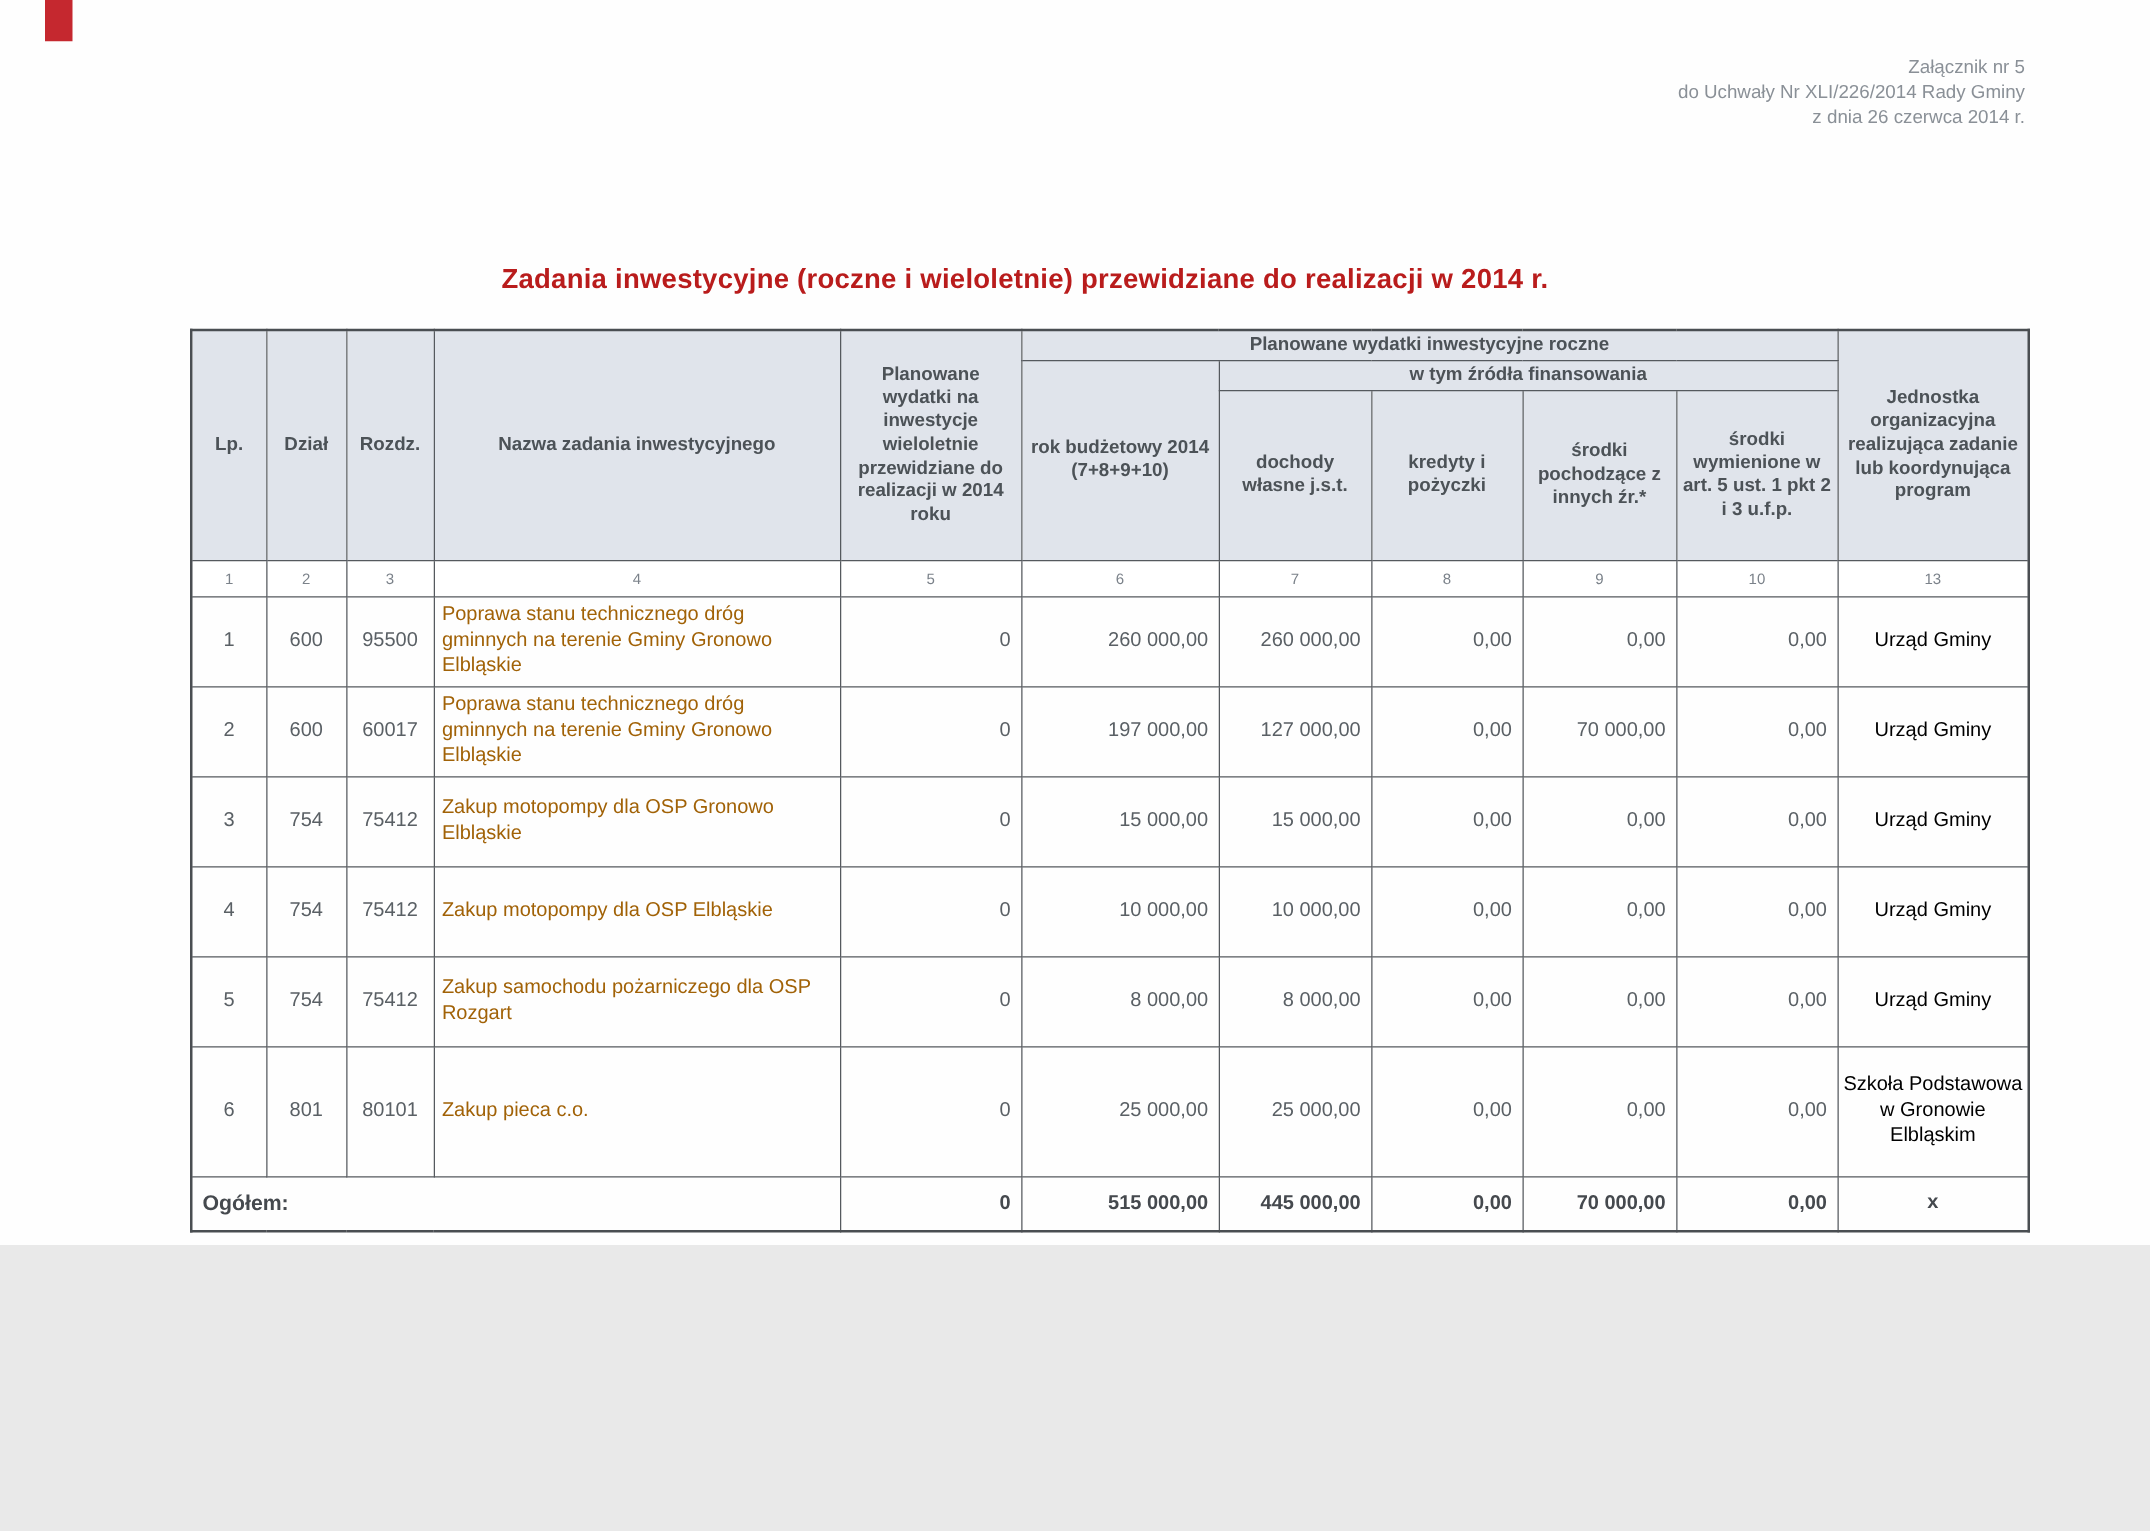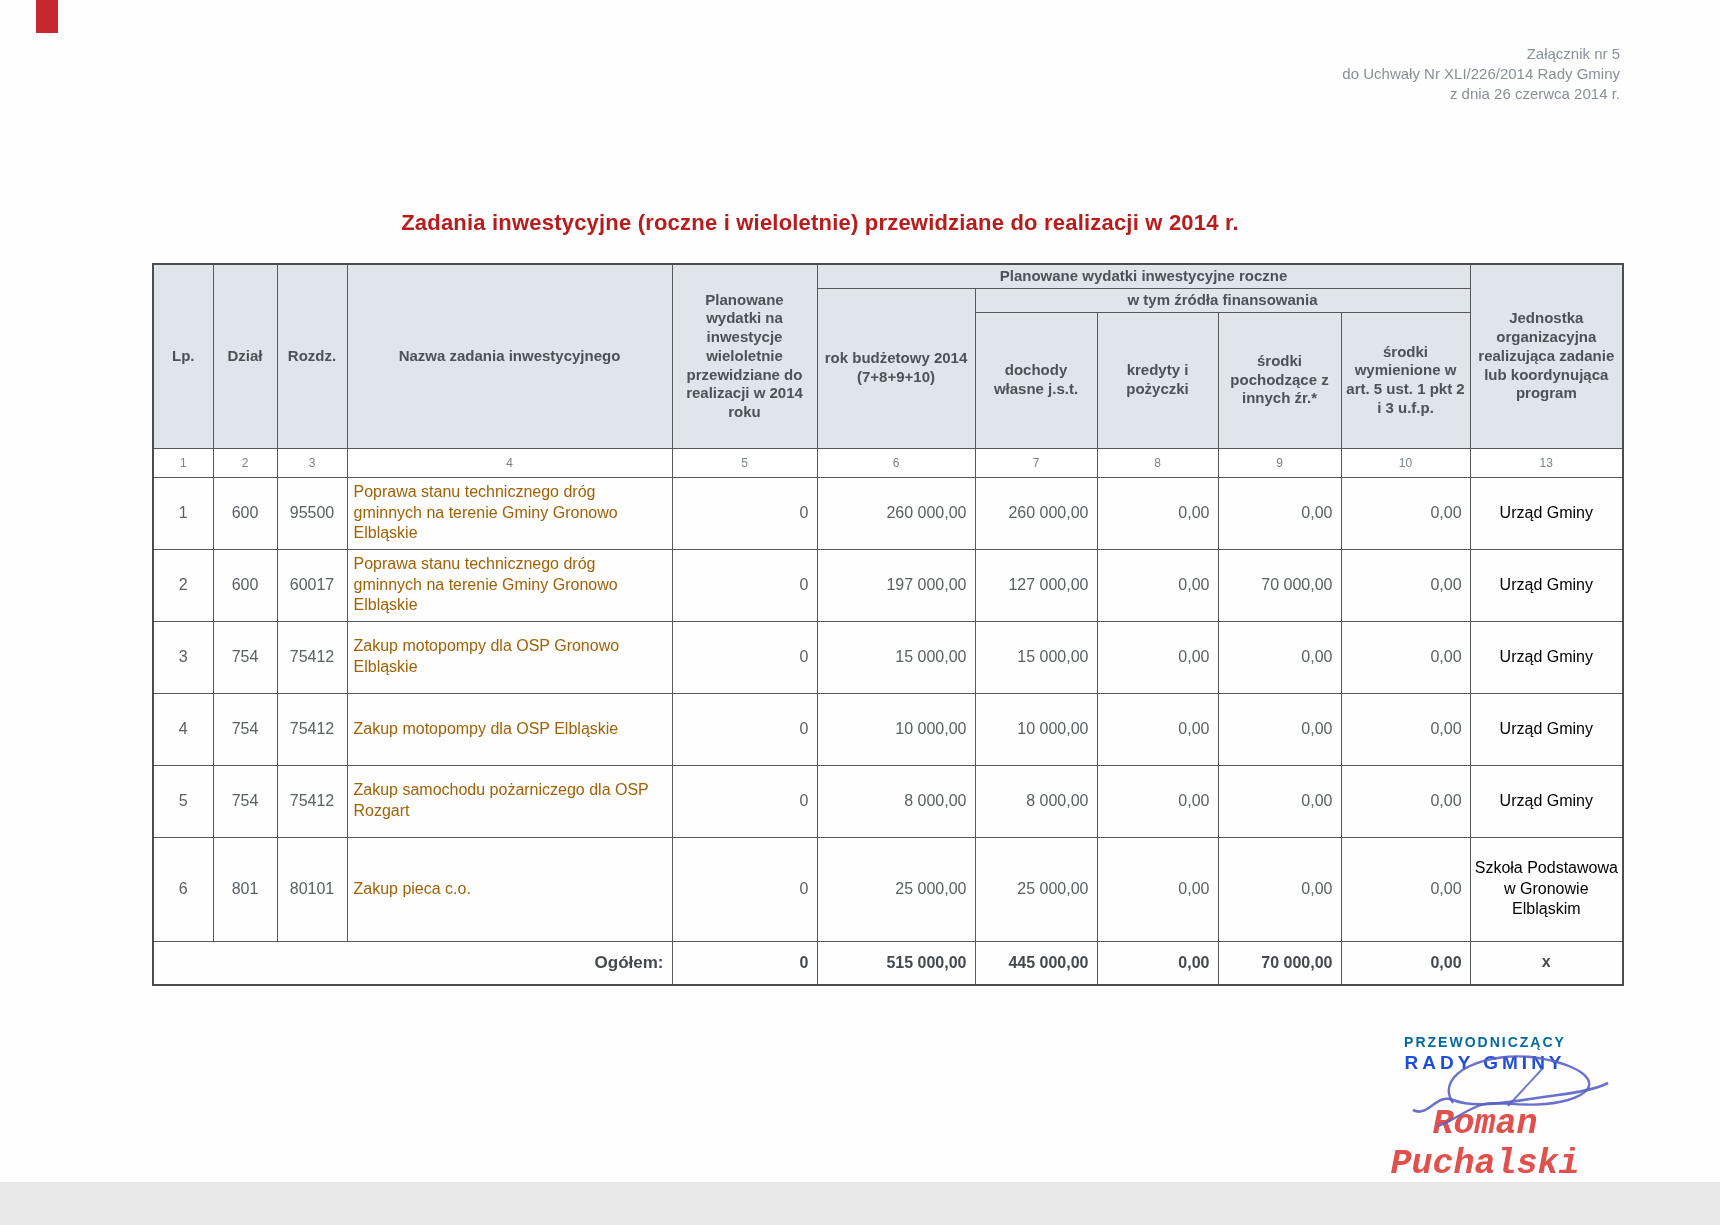--- a/index.html
+++ b/index.html
@@ -1,16 +1,16 @@
 <!DOCTYPE html>
 <html><head>
 <meta charset="utf-8">
 <style>
   html,body{margin:0;padding:0;background:#e9e9e9;}
-  .page{position:relative;width:1720px;height:1182px;background:#fefefe;overflow:hidden;
+  .page{position:relative;width:1720px;height:996px;background:#fefefe;overflow:hidden;
         font-family:"Liberation Sans", sans-serif;color:#55595e;}
   .corner-mark{position:absolute;left:36px;top:0;width:22px;height:33px;background:#c5282f;}
   .bottom-strip{position:absolute;left:872px;top:1217px;width:848px;height:8px;background:#6e7276;}
   .attachment{position:absolute;top:44px;left:1020px;width:600px;text-align:right;
               font-size:15px;line-height:20px;color:#8a9097;}
   .doc-title{position:absolute;top:210px;left:60px;width:1520px;text-align:center;
              font-size:22px;font-weight:bold;color:#b91c1c;letter-spacing:.2px;}
   table.main{position:absolute;left:152px;top:263px;border-collapse:collapse;table-layout:fixed;
              width:1470px;}
   table.main th, table.main td{border:1px solid #55595e;vertical-align:middle;overflow:hidden;}
@@ -19,21 +19,21 @@
          padding:2px 4px;text-align:center;}
   td.num-lbl{background:#fff;font-size:12px;color:#7b828a;text-align:center;height:26px;font-weight:normal;}
   td.c{font-size:16px;color:#5a6065;text-align:center;}
   td.name{font-size:16px;color:#a16207;text-align:left;padding:2px 6px;line-height:1.3;}
   td.amt{font-size:16px;color:#5a6065;text-align:right;padding:2px 8px;white-space:nowrap;}
   td.unit{font-size:16px;color:#000000;text-align:center;line-height:1.3;padding:2px 4px;}
   tr.r{height:72px;}
   tr.r6{height:104px;}
   tr.total{height:44px;}
   tr.total td{font-weight:bold;color:#45494e;}
-  td.total-label{font-size:17px;text-align:right;padding:2px 8px;}
+  td.total-label{font-size:17px;text-align:left;padding:2px 8px;}
   .sig{position:absolute;left:1335px;top:1034px;width:300px;text-align:center;}
   .stamp1{font-size:14px;font-weight:bold;color:#0369a1;letter-spacing:2px;}
   .stamp2{font-size:19px;font-weight:bold;color:#1d4ed8;letter-spacing:4px;margin-top:2px;}
   .sig-name{margin-top:30px;font-family:Liberation Mono, monospace;font-style:italic;font-weight:bold;
             font-size:35px;color:#e0504c;}
   .sig-svg{position:absolute;left:1358px;top:1048px;}
 </style>
 </head>
 <body>
 

